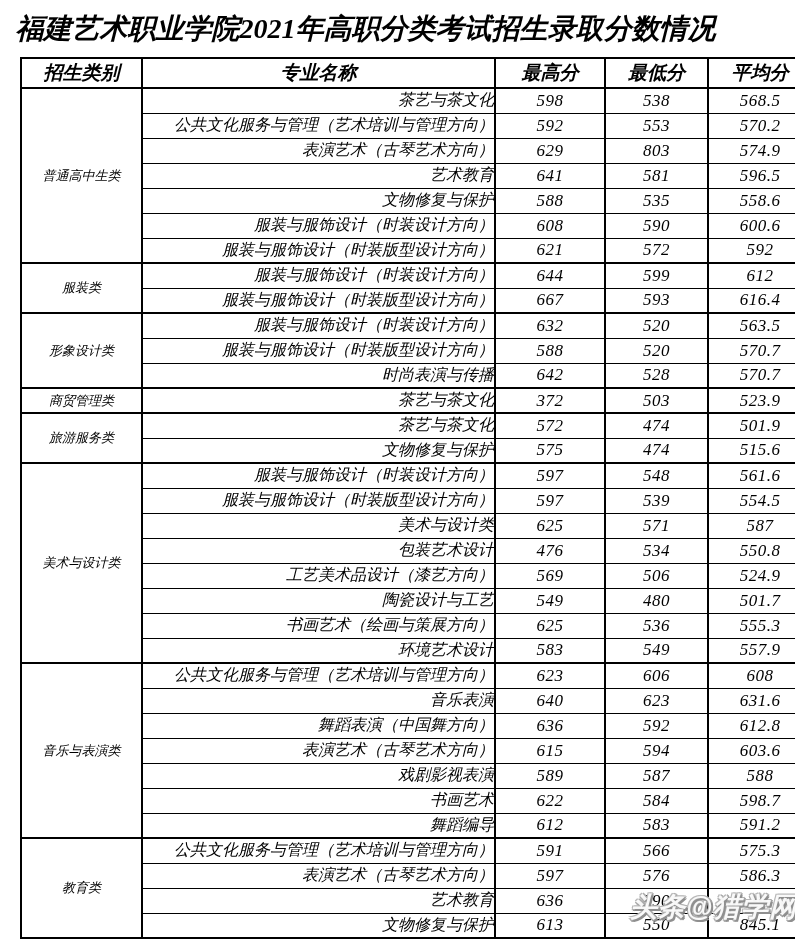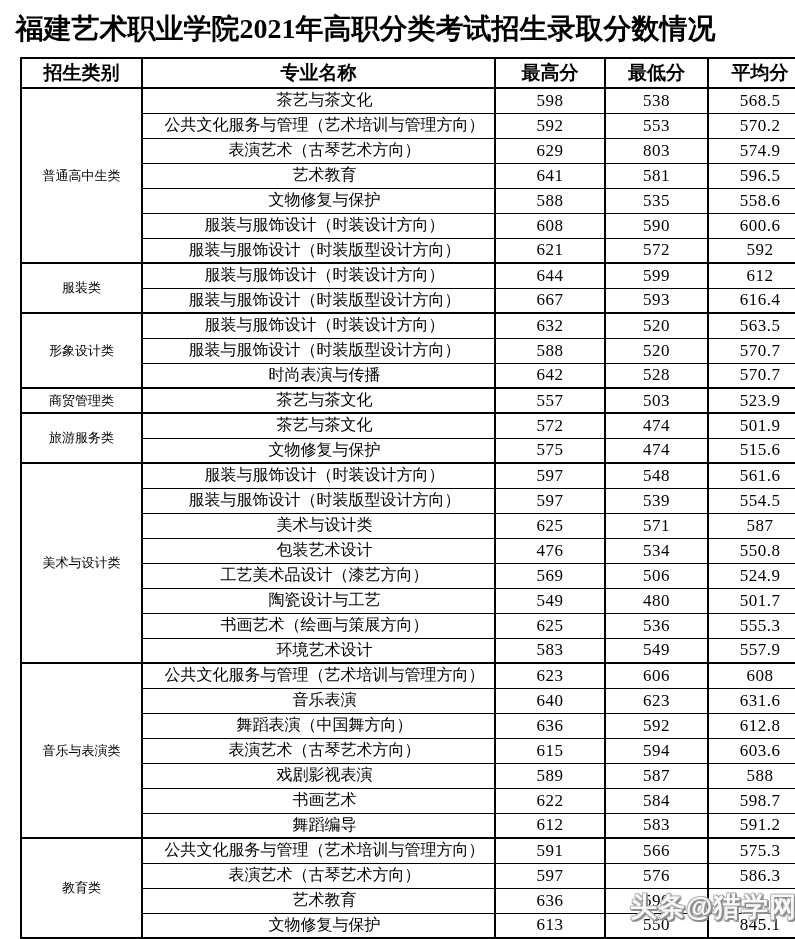--- a/index.html
+++ b/index.html
@@ -4,21 +4,21 @@
 <style>
   * { box-sizing: border-box; margin: 0; padding: 0; }
   html, body {
     width: 795px; height: 939px;
     background: #ffffff;
     color: #000;
     font-family: "Liberation Serif", "DejaVu Serif", serif;
     overflow: hidden;
     position: relative;
   }
-  .page { width: 731px; height: 939px; position: relative; }
+  .page { width: 731px; height: 939px; position: relative; font-style: italic; }
 
   .title {
     height: 57px;
     display: flex;
     align-items: center;
     justify-content: center;
     font-size: 28px;
     font-weight: bold;
     letter-spacing: 0px;
     white-space: nowrap;
@@ -53,21 +53,21 @@
     border-left-width: 2px;
     border-right-width: 2px;
     height: 25px;
     font-size: 16px;
     text-align: center;
     white-space: nowrap;
     overflow: hidden;
     padding: 0;
   }
   td.maj {
-    text-align: center;
+    text-align: right;
     padding-left: 12px;
   }
   td.cat { font-size: 13px; }
   td.num { font-size: 17px; letter-spacing: 0.5px; }
   tr.section-start td { border-top-width: 2px; }
 
   .watermark {
     position: absolute;
     left: 630px;
     top: 889px;
@@ -182,21 +182,21 @@
         </tr>
         <tr>
           <td class="maj">时尚表演与传播</td>
           <td class="num">642</td>
           <td class="num">528</td>
           <td class="num">570.7</td>
         </tr>
         <tr class="section-start">
           <td class="cat" rowspan="1">商贸管理类</td>
           <td class="maj">茶艺与茶文化</td>
-          <td class="num">557</td>
+          <td class="num">372</td>
           <td class="num">503</td>
           <td class="num">523.9</td>
         </tr>
         <tr class="section-start">
           <td class="cat" rowspan="2">旅游服务类</td>
           <td class="maj">茶艺与茶文化</td>
           <td class="num">572</td>
           <td class="num">474</td>
           <td class="num">501.9</td>
         </tr>

